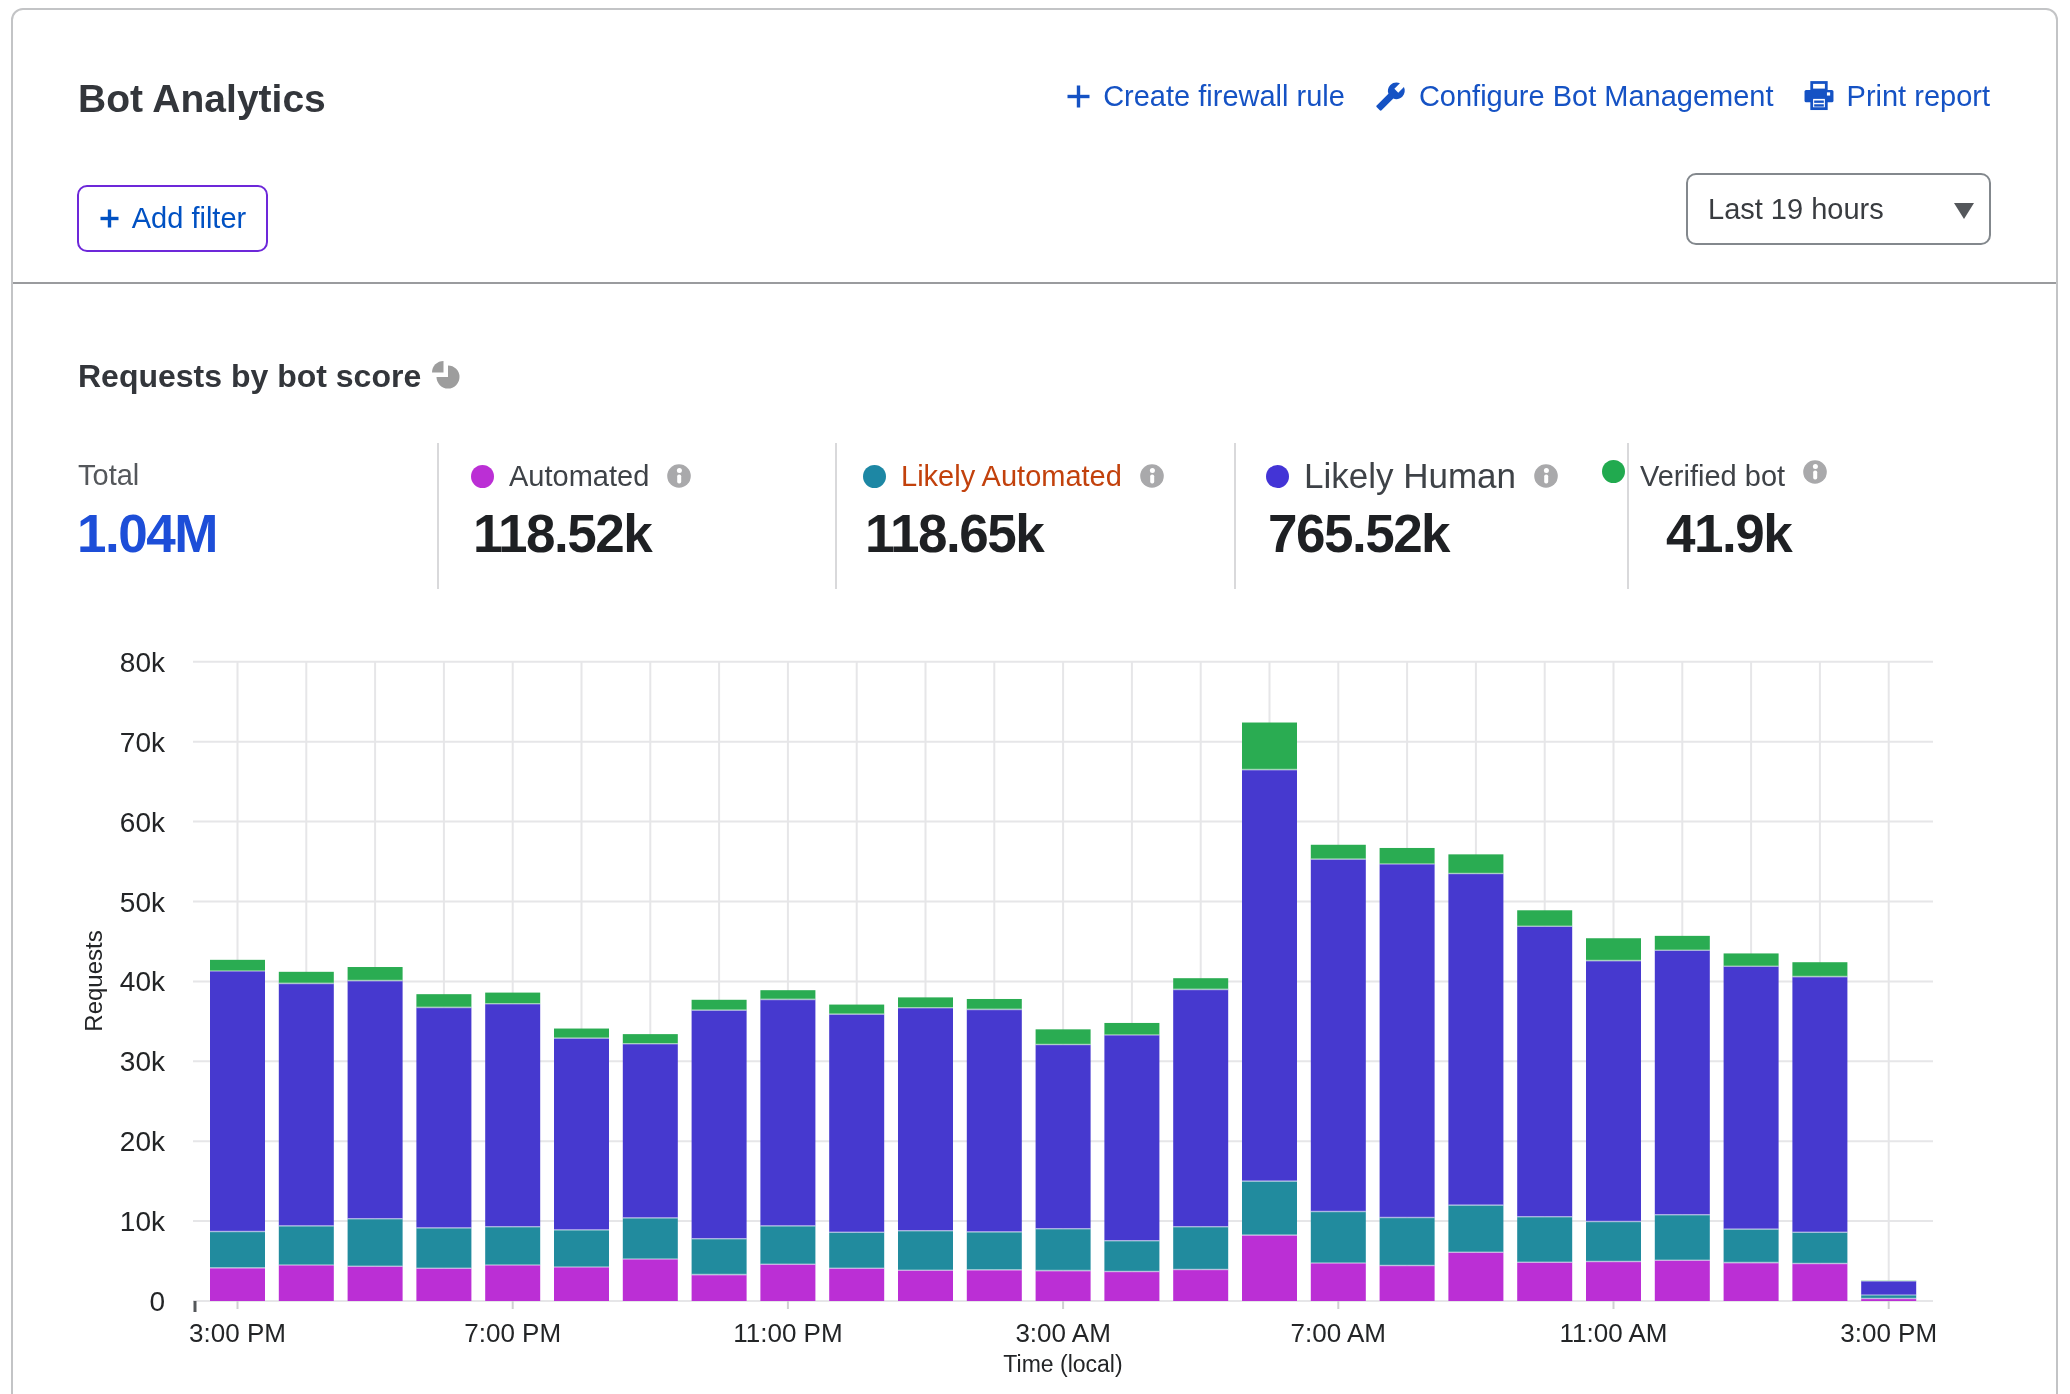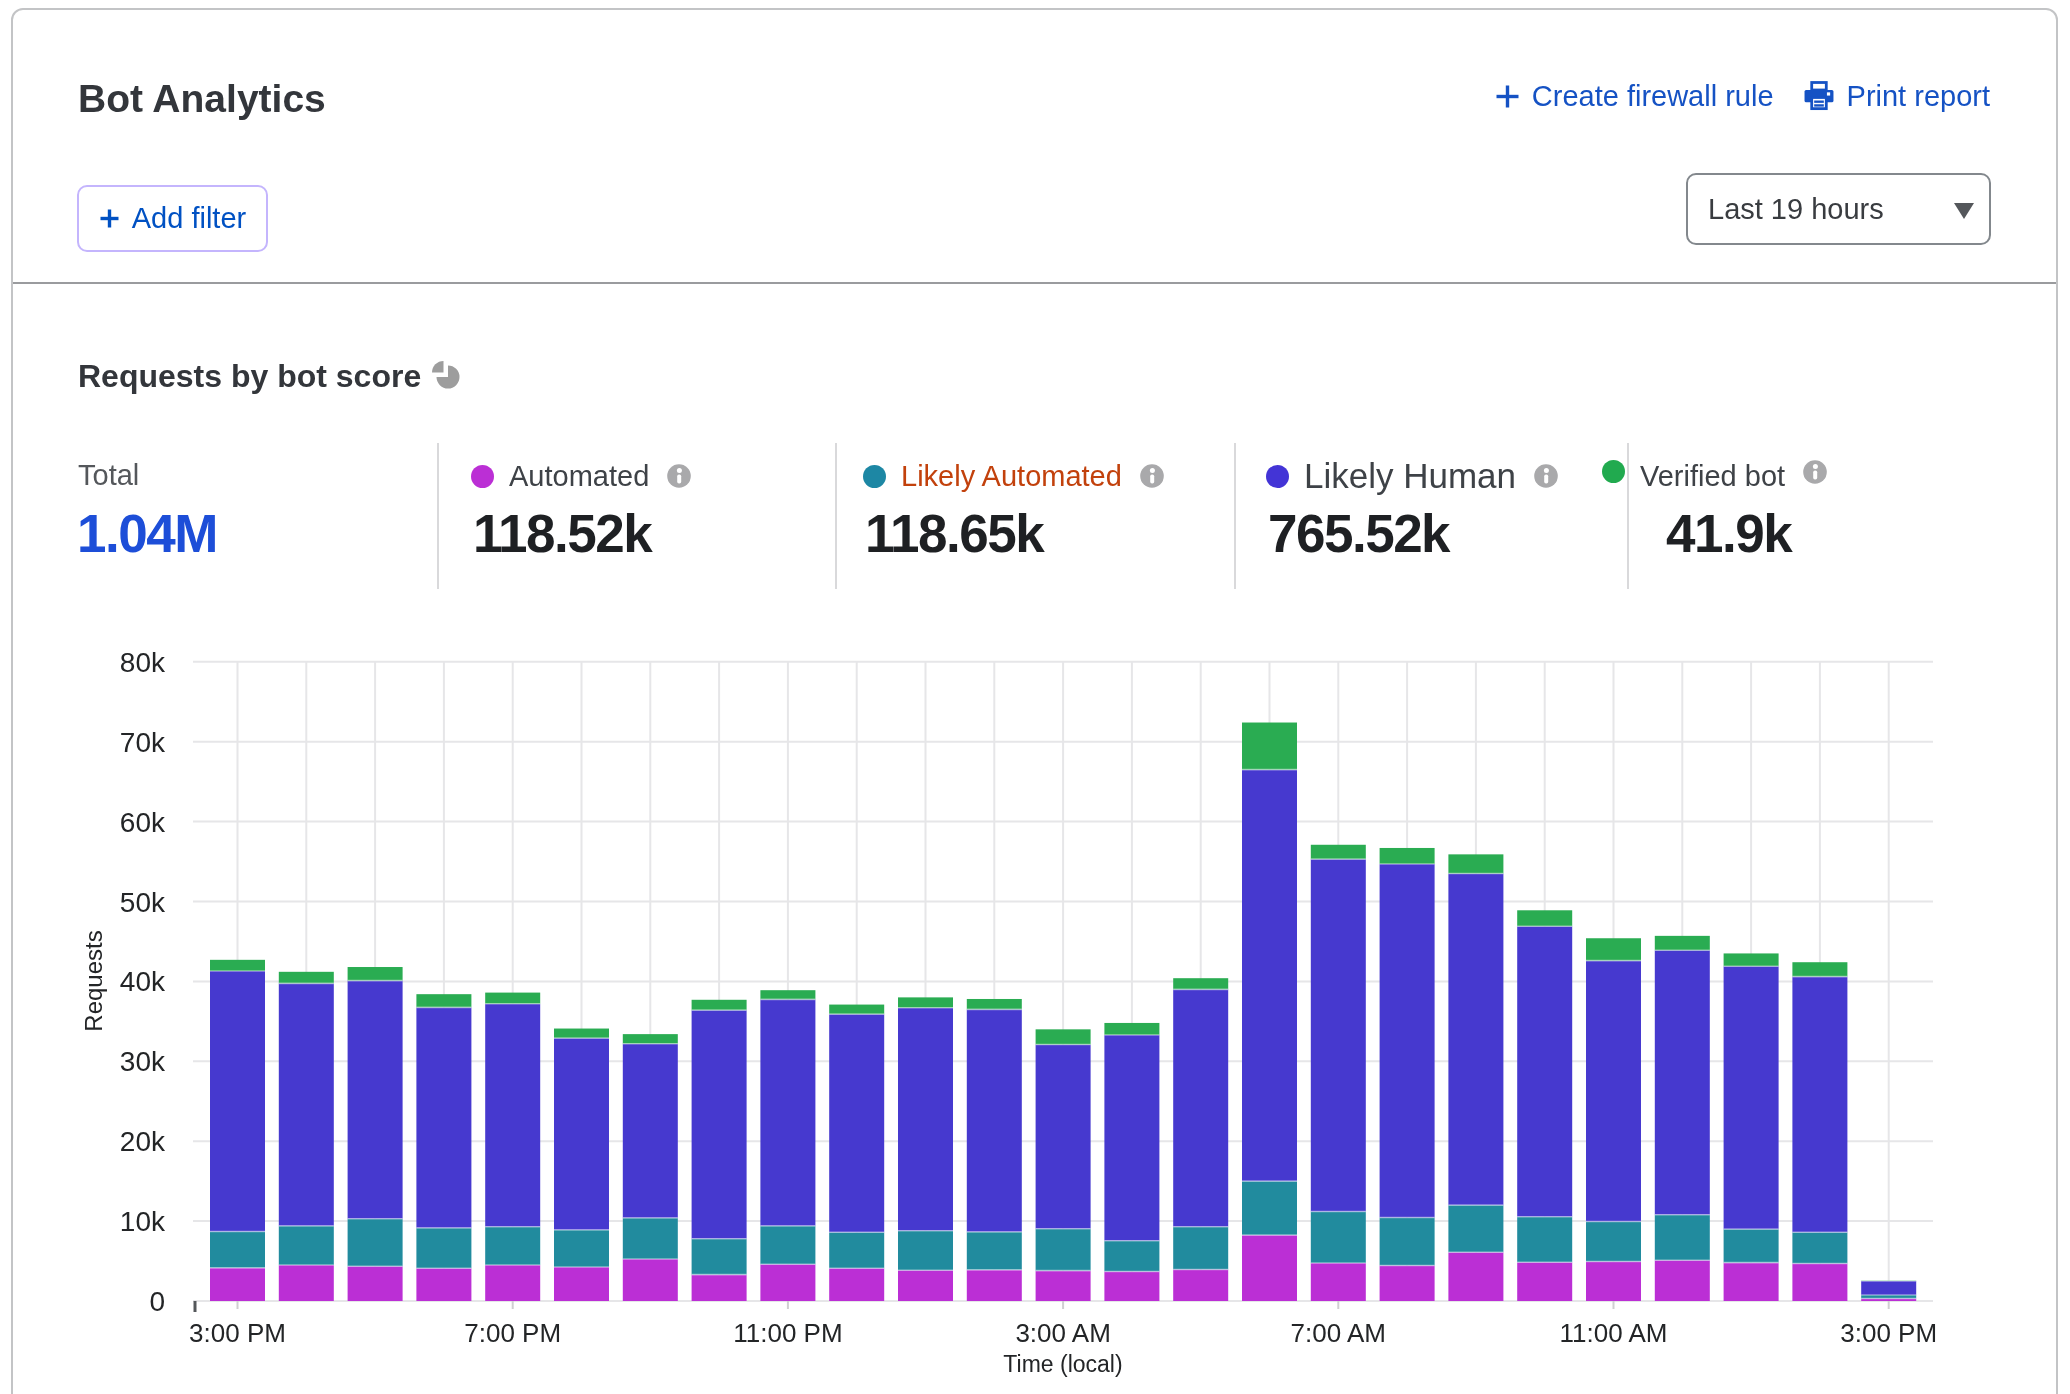--- a/index.html
+++ b/index.html
@@ -10,33 +10,40 @@
 
 <div style="position:absolute;left:78px;top:75px;font-size:39px;font-weight:bold;color:#33363b;line-height:48px">Bot Analytics</div>
 
 <div style="position:absolute;top:78px;right:80px;display:flex;align-items:center;gap:30px;height:36px">
   <div class="lnk"><span style="margin-right:12px;display:flex">
         <svg width="25" height="25" viewBox="0 0 25 25">
           <line x1="12.5" y1="1.5" x2="12.5" y2="23.5" stroke="#1552c4" stroke-width="3.4"></line>
           <line x1="1.5" y1="12.5" x2="23.5" y2="12.5" stroke="#1552c4" stroke-width="3.4"></line>
         </svg>
       </span>Create firewall rule</div>
+  <div class="lnk"><span style="margin-right:13px;display:flex">
+        <svg width="31" height="31" viewBox="0 0 24 24">
+          <g transform="scale(-1,1) translate(-24,0)">
+            <path fill="#1552c4" d="M22.7 19l-9.1-9.1c.9-2.3.4-5-1.5-6.9-2-2-5-2.4-7.4-1.3L9 6 6 9 1.6 4.7C.4 7.1.9 10.1 2.9 12.1c1.9 1.9 4.6 2.4 6.9 1.5l9.1 9.1c.4.4 1 .4 1.4 0l2.3-2.3c.5-.4.5-1.1.1-1.4z"></path>
+          </g>
+        </svg>
+      </span>Configure Bot Management</div>
   <div class="lnk"><span style="margin-right:13px;display:flex">
         <svg width="30" height="30" viewBox="0 0 28 28">
           <rect x="7.2" y="1.4" width="13.6" height="7" fill="none" stroke="#1552c4" stroke-width="2.6"></rect>
           <rect x="0.5" y="8.4" width="27" height="11.5" rx="1.5" fill="#1552c4"></rect>
           <rect x="21.4" y="10.6" width="3" height="3" fill="#fff"></rect>
           <rect x="7.2" y="15.4" width="13.6" height="10.4" fill="#fff" stroke="#1552c4" stroke-width="2.6"></rect>
           <line x1="9.5" y1="19.3" x2="18.5" y2="19.3" stroke="#1552c4" stroke-width="2.2"></line>
           <line x1="9.5" y1="22.8" x2="18.5" y2="22.8" stroke="#1552c4" stroke-width="2.2"></line>
         </svg>
       </span>Print report</div>
 </div>
 
-<div style="position:absolute;left:77px;top:185px;width:191px;height:67px;border:2px solid #c4b5fd;border-radius:10px;box-sizing:border-box;display:flex;align-items:center;justify-content:center;color:#0051c3;font-size:29px">
+<div style="position:absolute;left:77px;top:185px;width:191px;height:67px;border:2px solid #6d28d9;border-radius:10px;box-sizing:border-box;display:flex;align-items:center;justify-content:center;color:#0051c3;font-size:29px">
   <span style="display:flex;margin-right:12px">
       <svg width="21" height="21" viewBox="0 0 21 21">
         <line x1="10.5" y1="1.5" x2="10.5" y2="19.5" stroke="#0051c3" stroke-width="3.4"></line>
         <line x1="1.5" y1="10.5" x2="19.5" y2="10.5" stroke="#0051c3" stroke-width="3.4"></line>
       </svg>
     </span>Add filter
 </div>
 
 <div style="position:absolute;left:1686px;top:173px;width:305px;height:72px;border:2px solid #83888d;border-radius:10px;box-sizing:border-box;display:flex;align-items:center;color:#393c40;font-size:29px">
   <span style="margin-left:20px">Last 19 hours</span>

